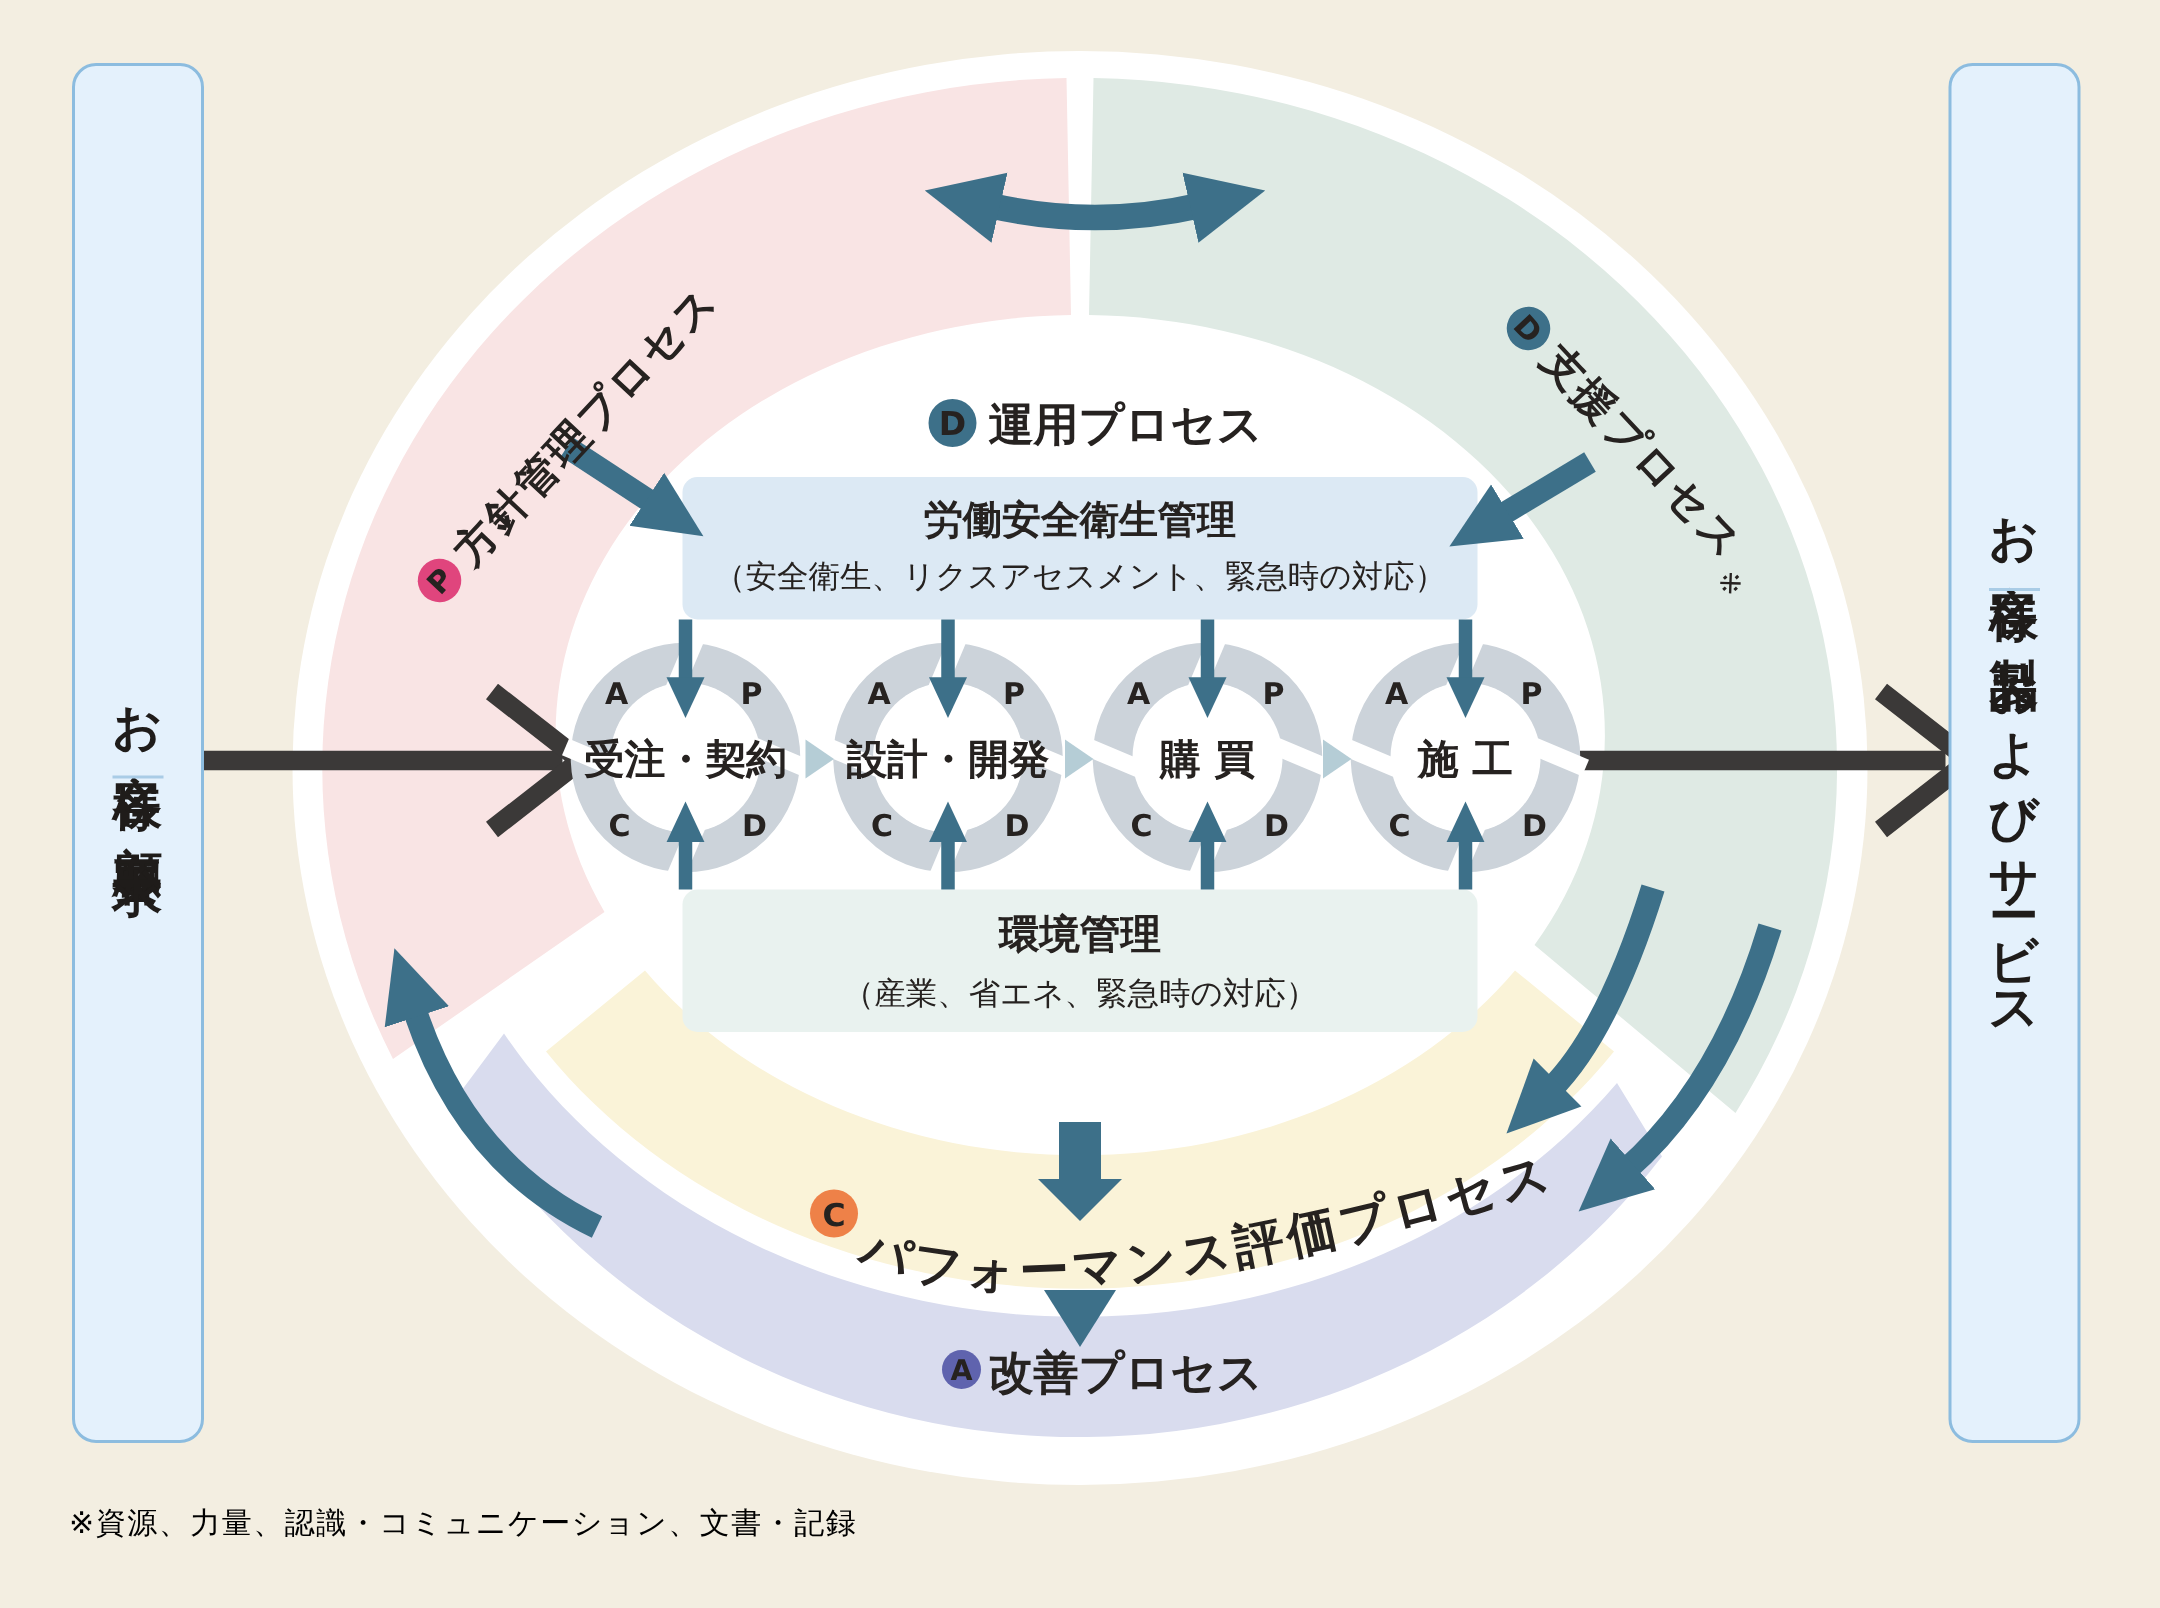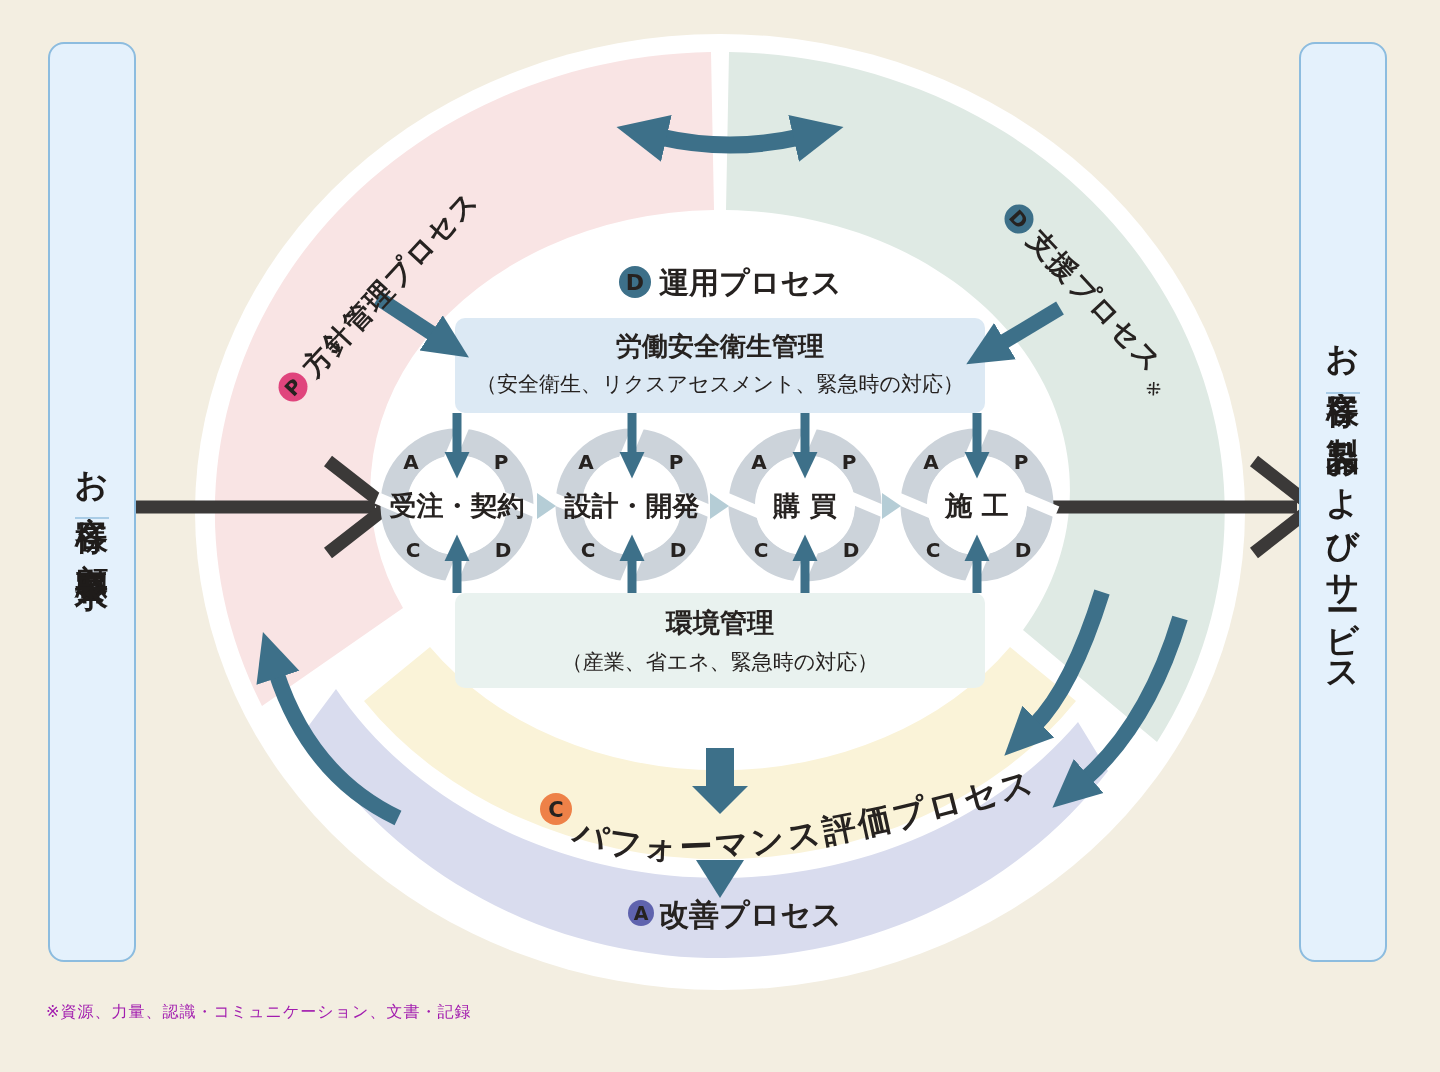--- a/index.html
+++ b/index.html
@@ -14,21 +14,21 @@
     box-sizing:border-box;
   }
   .panel-left{left:48px;}
   .panel-right{left:1299px;}
   .vtext{
     writing-mode:vertical-rl;text-orientation:upright;
     font-weight:bold;font-size:33px;letter-spacing:5px;color:#1f1c1a;line-height:1;
   }
   .panel-divider{width:34px;height:2px;background:#a9cce6;}
   .footnote{
-    position:absolute;left:46px;top:1002px;font-size:16px;color:#a21caf;letter-spacing:1px;
+    position:absolute;left:46px;top:1002px;font-size:20px;color:#000000;letter-spacing:1px;
   }
 </style>
 </head>
 <body>
 
 <div class="stage">
 
 <svg width="1440" height="1072" viewBox="0 0 1440 1072">
   <defs>
     <marker id="ah" viewBox="0 0 10 10" refX="1.2" refY="5" markerWidth="3.2" markerHeight="3.2" orient="auto-start-reverse" markerUnits="strokeWidth">

